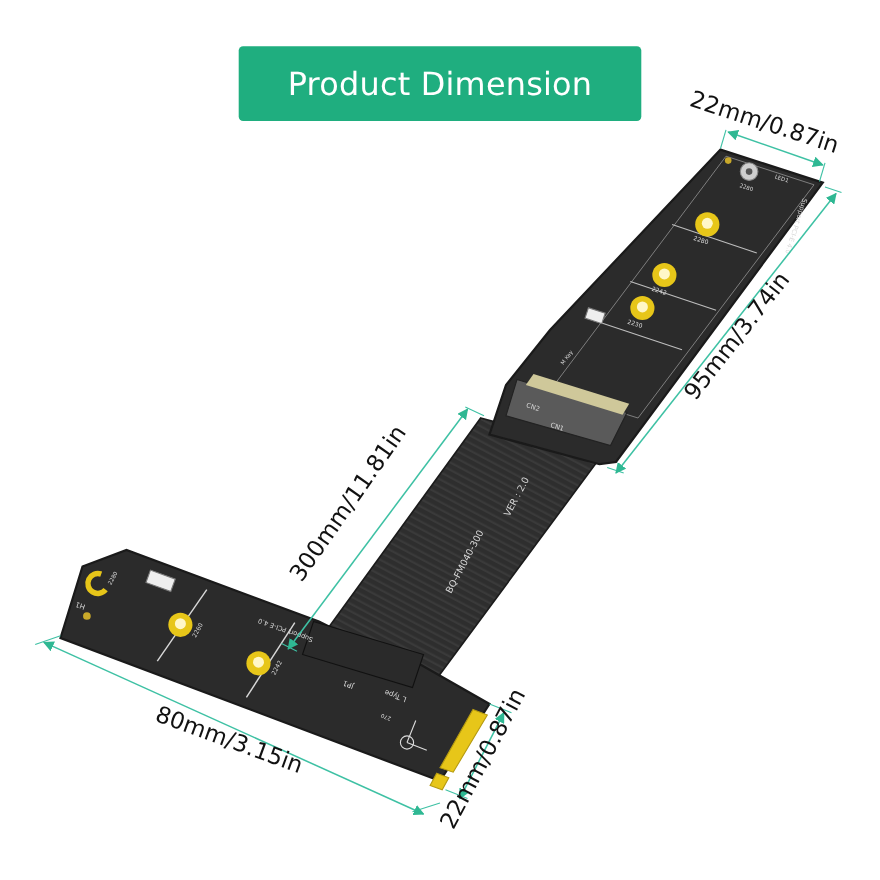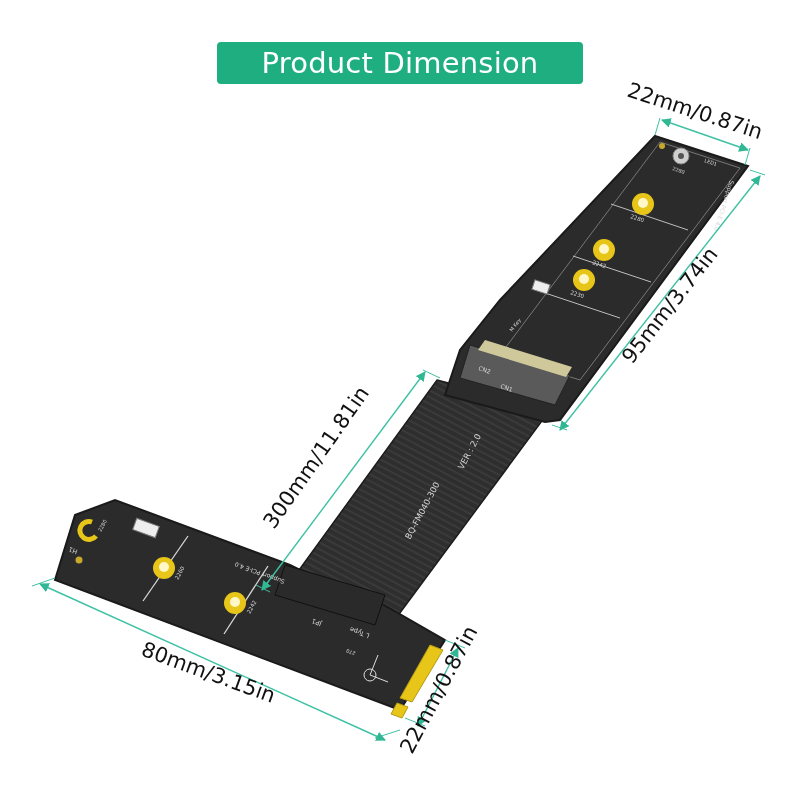--- a/index.html
+++ b/index.html
@@ -1,19 +1,19 @@
 <!DOCTYPE html>
 <html><head>
   <meta charset="utf-8">
   <style>
     html, body { margin: 0; padding: 0; background: #ffffff; }
     body { width: 800px; height: 800px; position: relative; overflow: hidden;
            font-family: "DejaVu Sans", sans-serif; }
     .title-badge {
-      position: absolute; left: 217px; top: 42px; width: 366px; height: 42px;
+      position: absolute; left: 217px; top: 42px; width: 366px; height: 68px;
       background: #1fae7f; border-radius: 4px;
       display: flex; align-items: center; justify-content: center;
       color: #ffffff; font-size: 29px; letter-spacing: 0.2px;
     }
     svg.stage { position: absolute; left: 0; top: 0; width: 800px; height: 800px; }
     .dim-label { font-family: "DejaVu Sans", sans-serif; font-size: 21px; fill: #111; }
     .pcb-text { font-family: "DejaVu Sans", sans-serif; fill: #d8d8d8; }
   </style>
 </head>
 <body>

